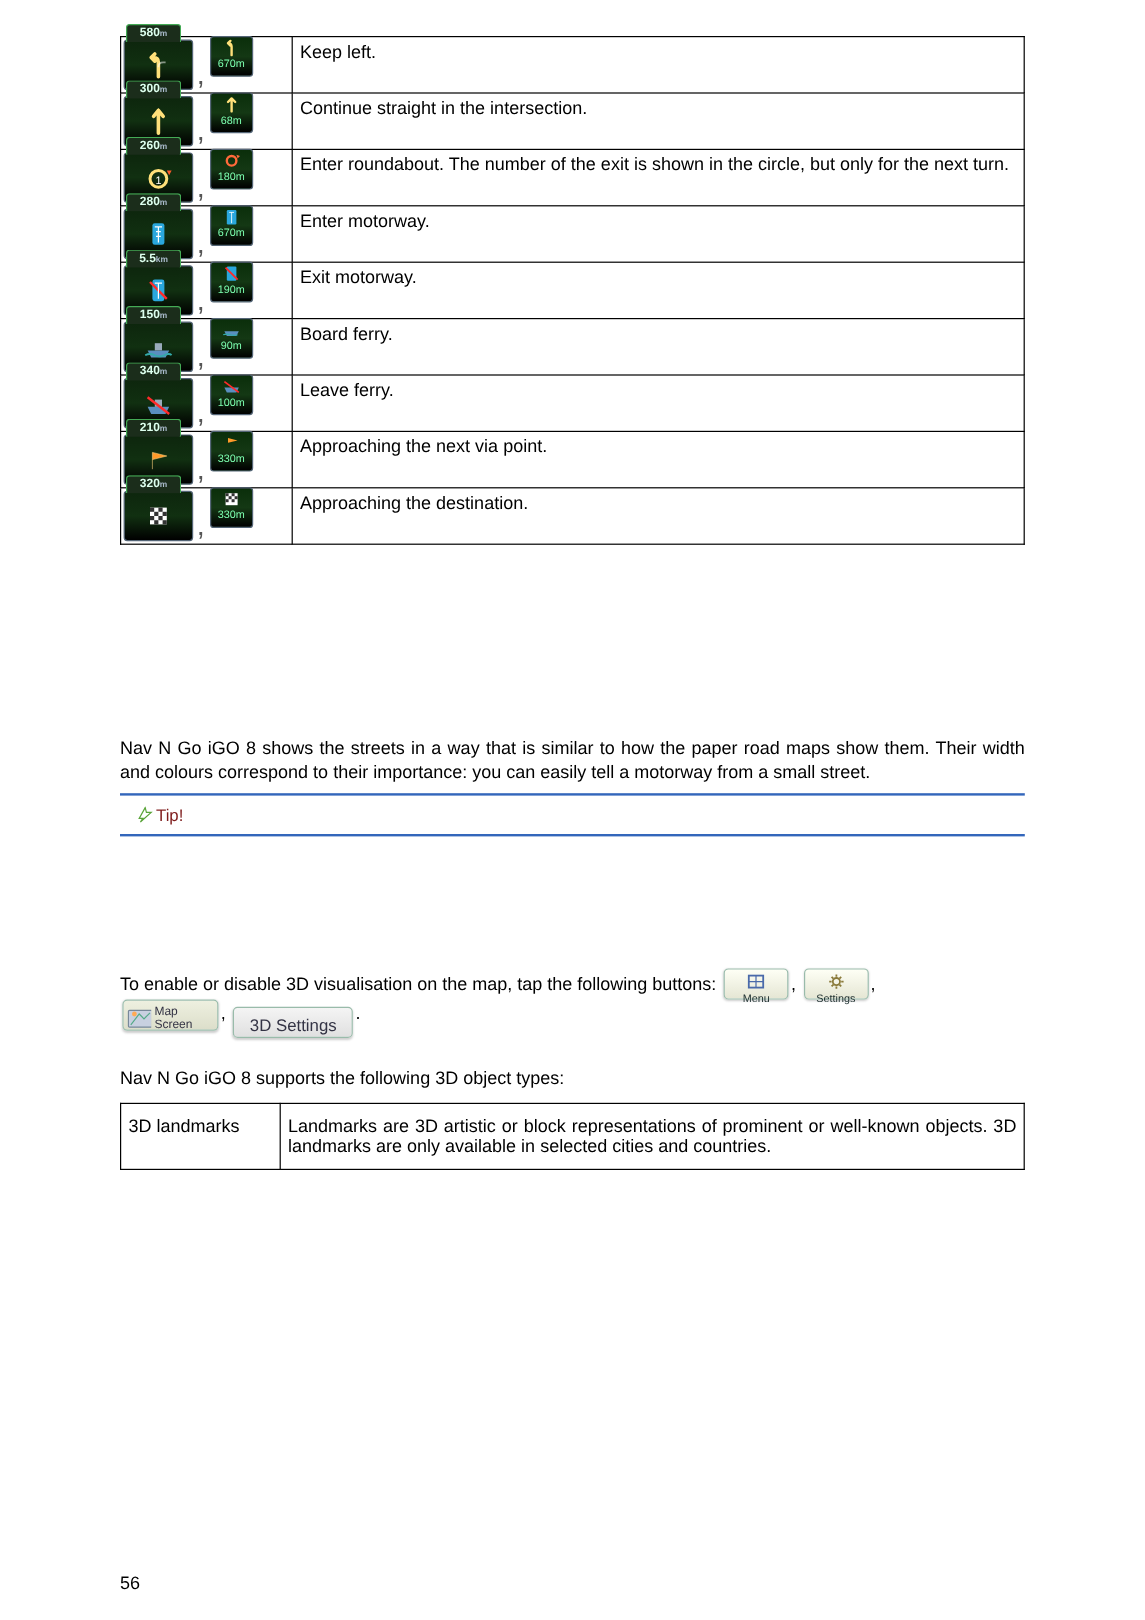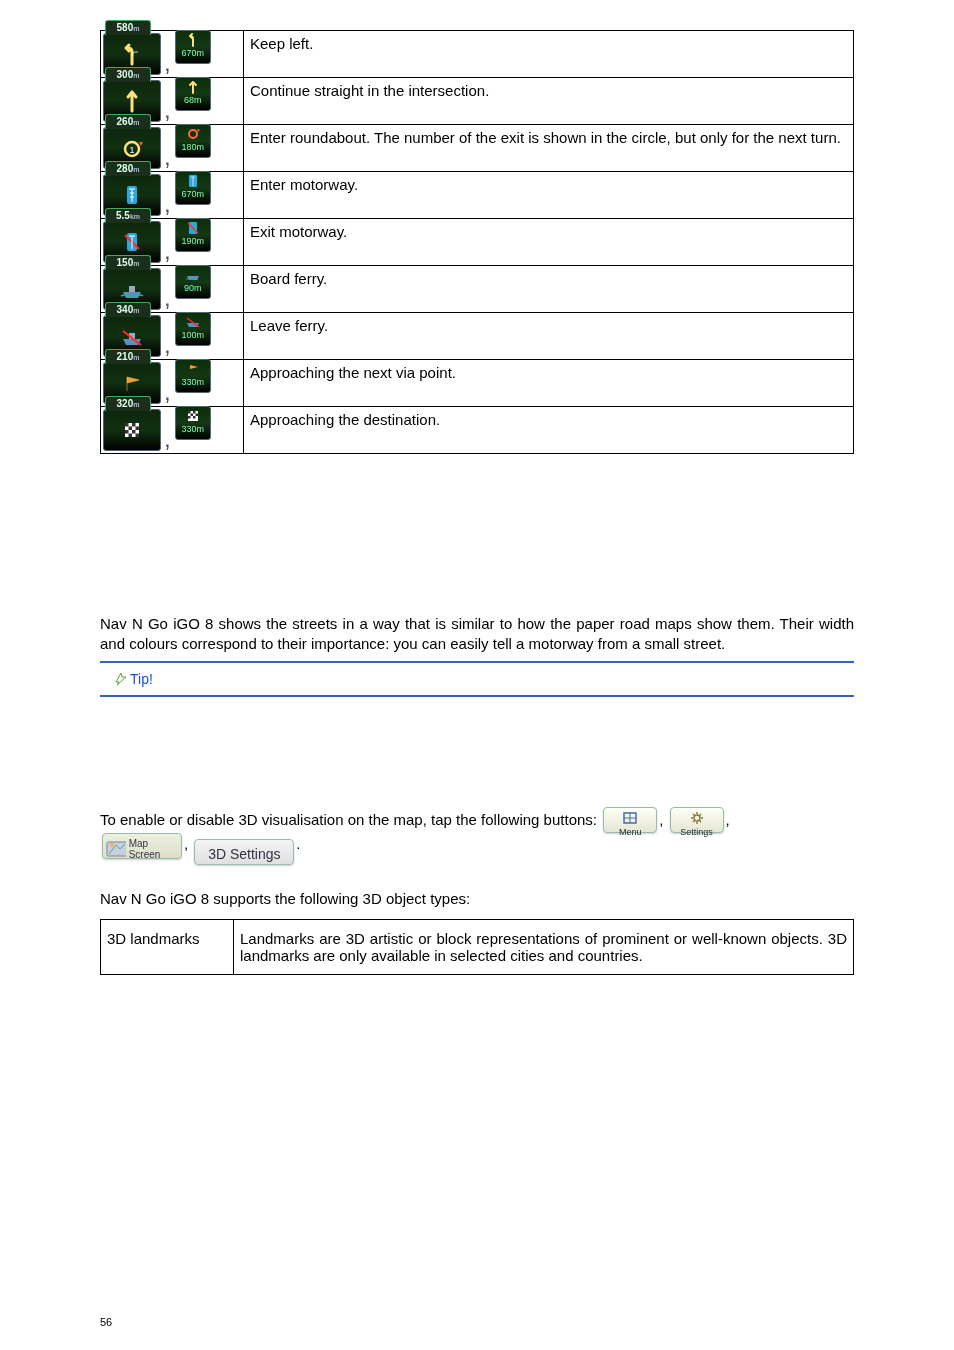--- a/index.html
+++ b/index.html
@@ -111,21 +111,21 @@
   }
   .tip-row {
     display: flex;
     align-items: center;
     padding: 8px 14px;
     margin-top: 6px;
     border-top: 2px solid #36b;
     border-bottom: 2px solid #36b;
   }
   .tip-marker {
-    color: #1d4ed8;
+    color: #7f1d1d;
     font-weight: 400;
     font-size: 14px;
     margin-right: 28px;
     flex: 0 0 auto;
     white-space: nowrap;
   }
   .tip-marker svg { vertical-align: -2px; margin-right: 2px; }
   .tip-text { font-size: 15px; }
 
   .btn-row {
@@ -166,21 +166,21 @@
     padding: 10px 6px;
     vertical-align: top;
   }
   table.landmark-table td.left {
     width: 120px;
   }
   .page-num {
     position: absolute;
     bottom: 22px;
     left: 100px;
-    font-size: 11px;
+    font-size: 15px;
   }
 </style>
 </head>
 <body>
 
 <div class="page">
 
 <table class="icon-table">
   <tbody>
         <tr>

